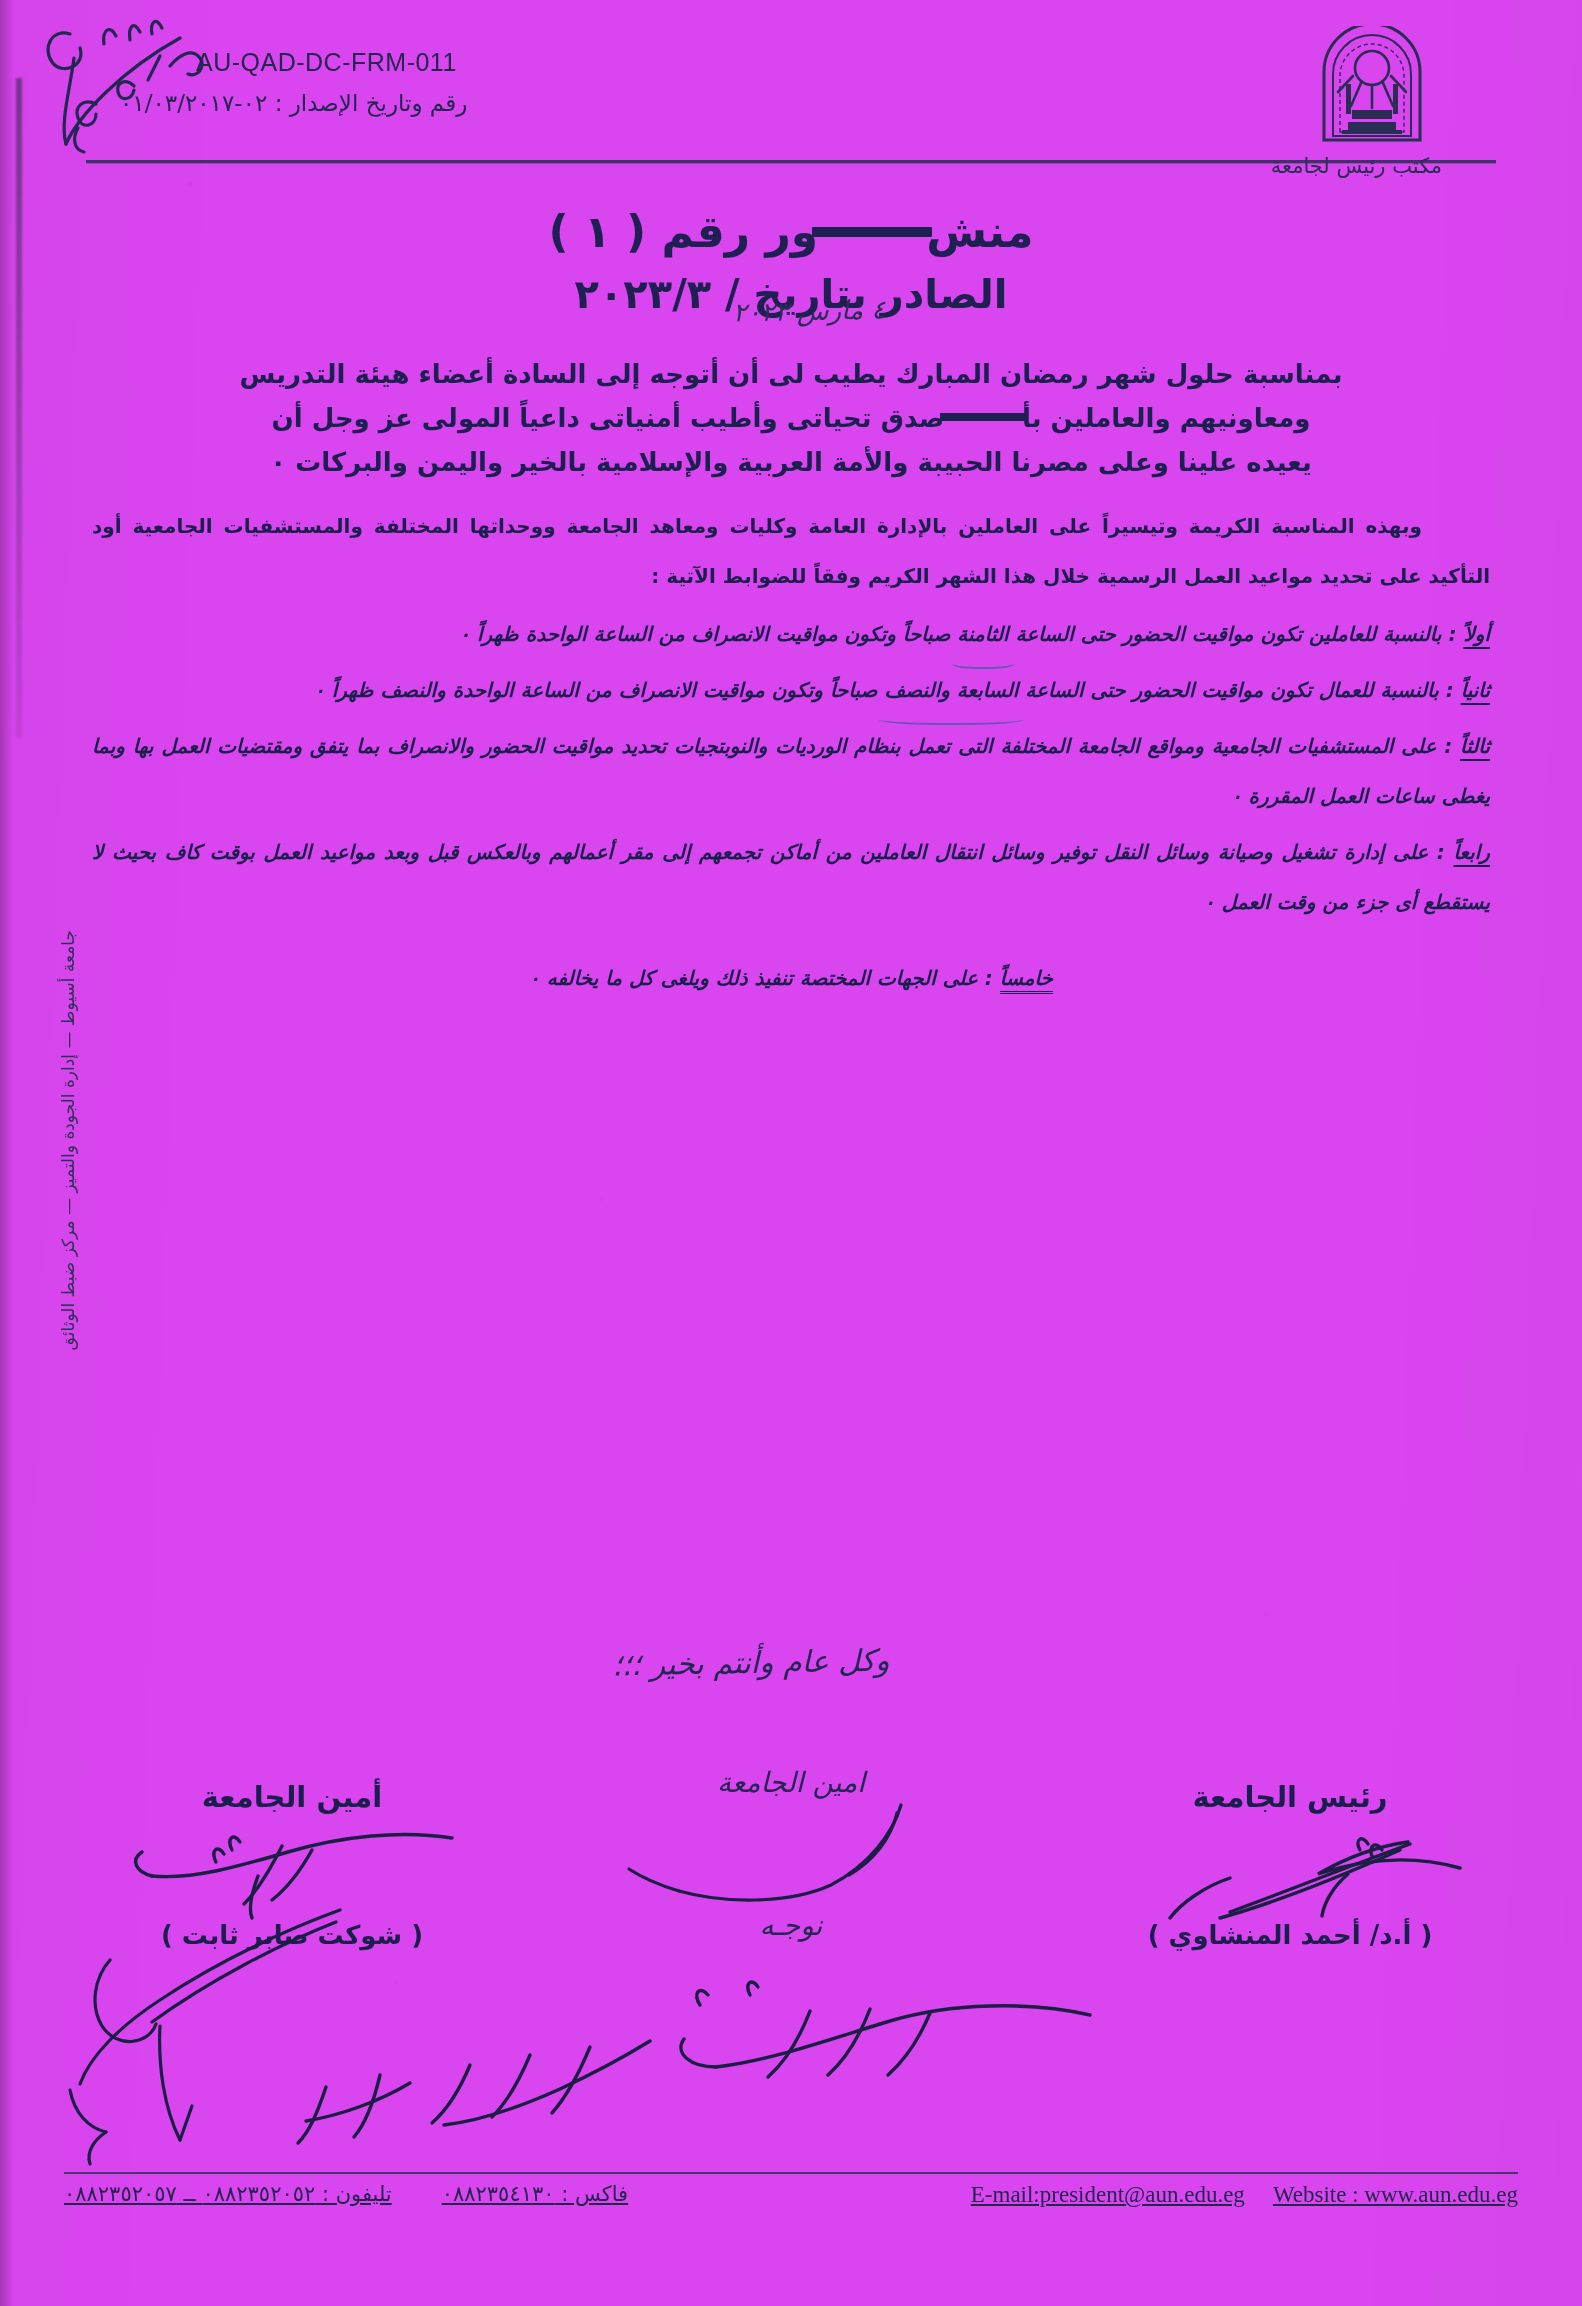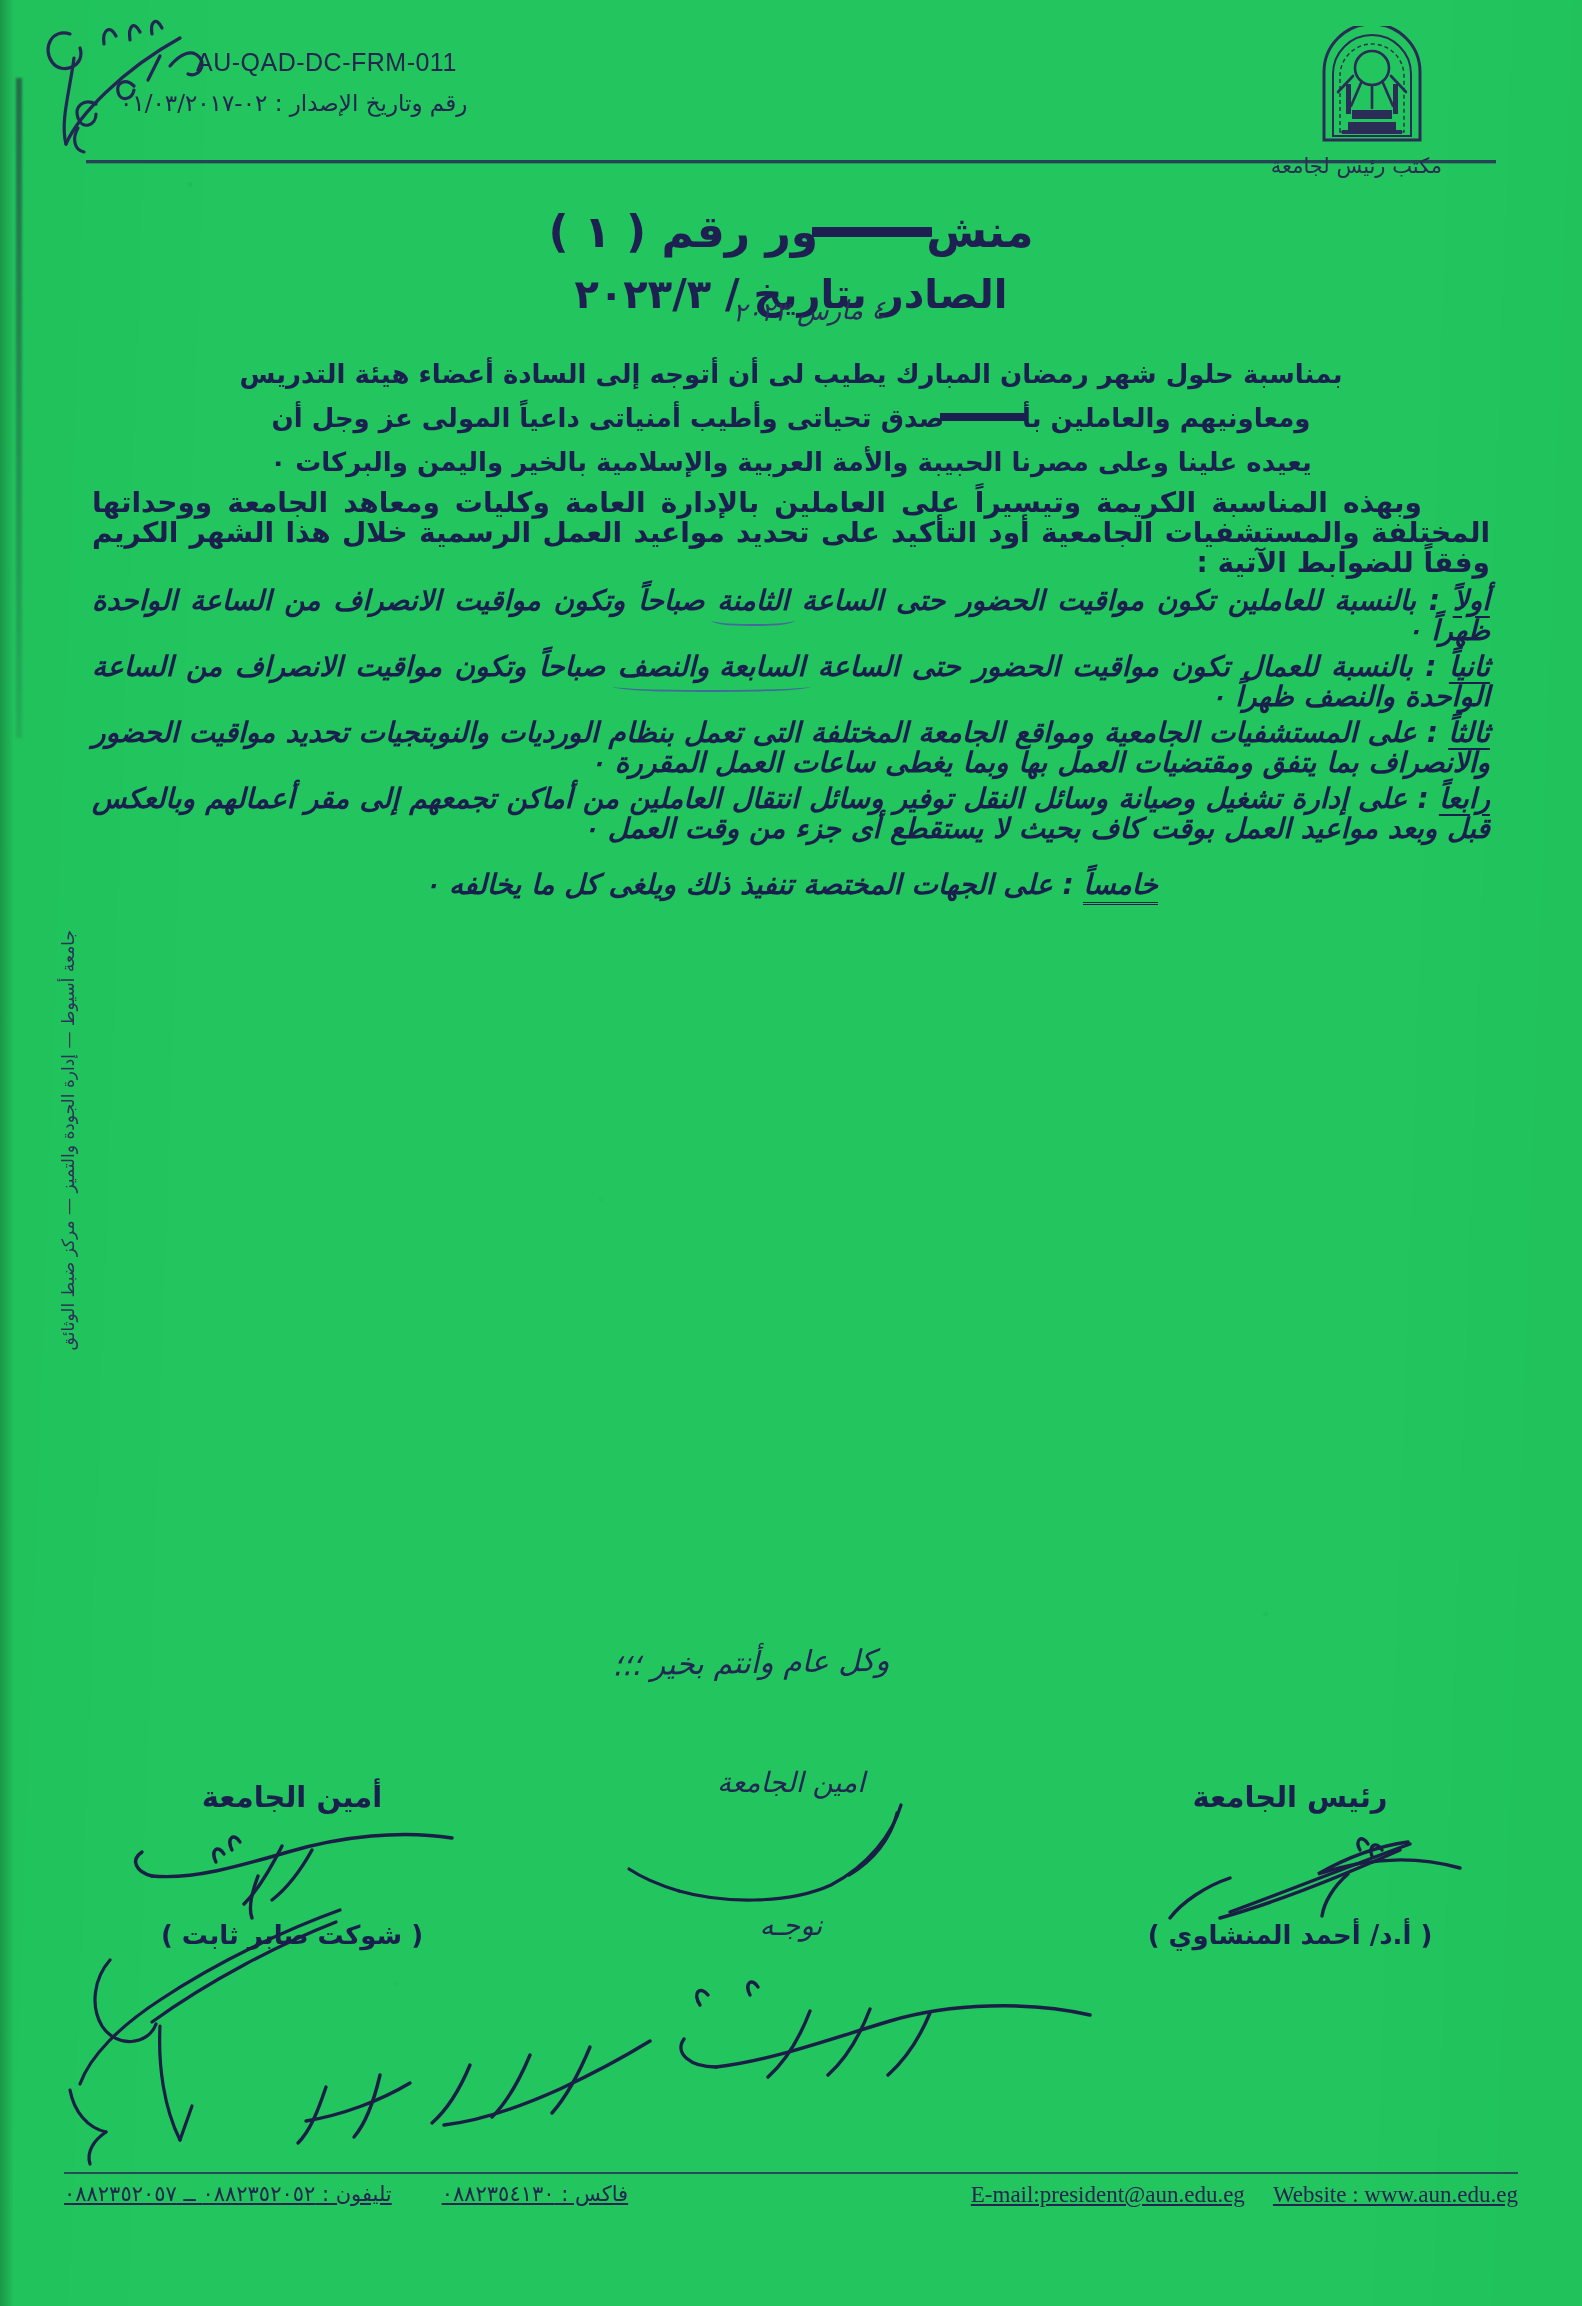--- a/index.html
+++ b/index.html
@@ -5,21 +5,21 @@
   html, body {
     margin: 0;
     padding: 0;
     background: #6b6b6b;
   }
   .page {
     position: relative;
     width: 1582px;
     height: 2306px;
     margin: 0 auto;
-    background: #22c55e;
+    background: #d946ef;
     overflow: hidden;
     font-family: "DejaVu Sans", sans-serif;
     color: #1b1f45;
   }
   
   .scan-grain {
     position: absolute;
     inset: 0;
     pointer-events: none;
     background:
@@ -155,23 +155,23 @@
     display: inline-block;
     width: 86px; height: 8px;
     background: #1c2050;
     margin: 0 -4px 5px -4px;
     vertical-align: middle;
   }
 
   
   .body-block {
     position: absolute;
-    right: 92px; left: 92px; top: 488px;
-    font-size: 28px;
-    line-height: 30px;
+    right: 92px; left: 92px; top: 501px;
+    font-size: 20px;
+    line-height: 50px;
     color: #1b1f4d;
     font-weight: bold;
   }
   .para { margin: 0 0 8px 0; text-align: justify; }
   .para.intro { text-indent: 68px; }
 
   .clause { margin: 0 0 6px 0; display: block; text-align: justify; font-style: italic; }
   .clause-label {
     font-weight: bold;
     text-decoration: underline;

